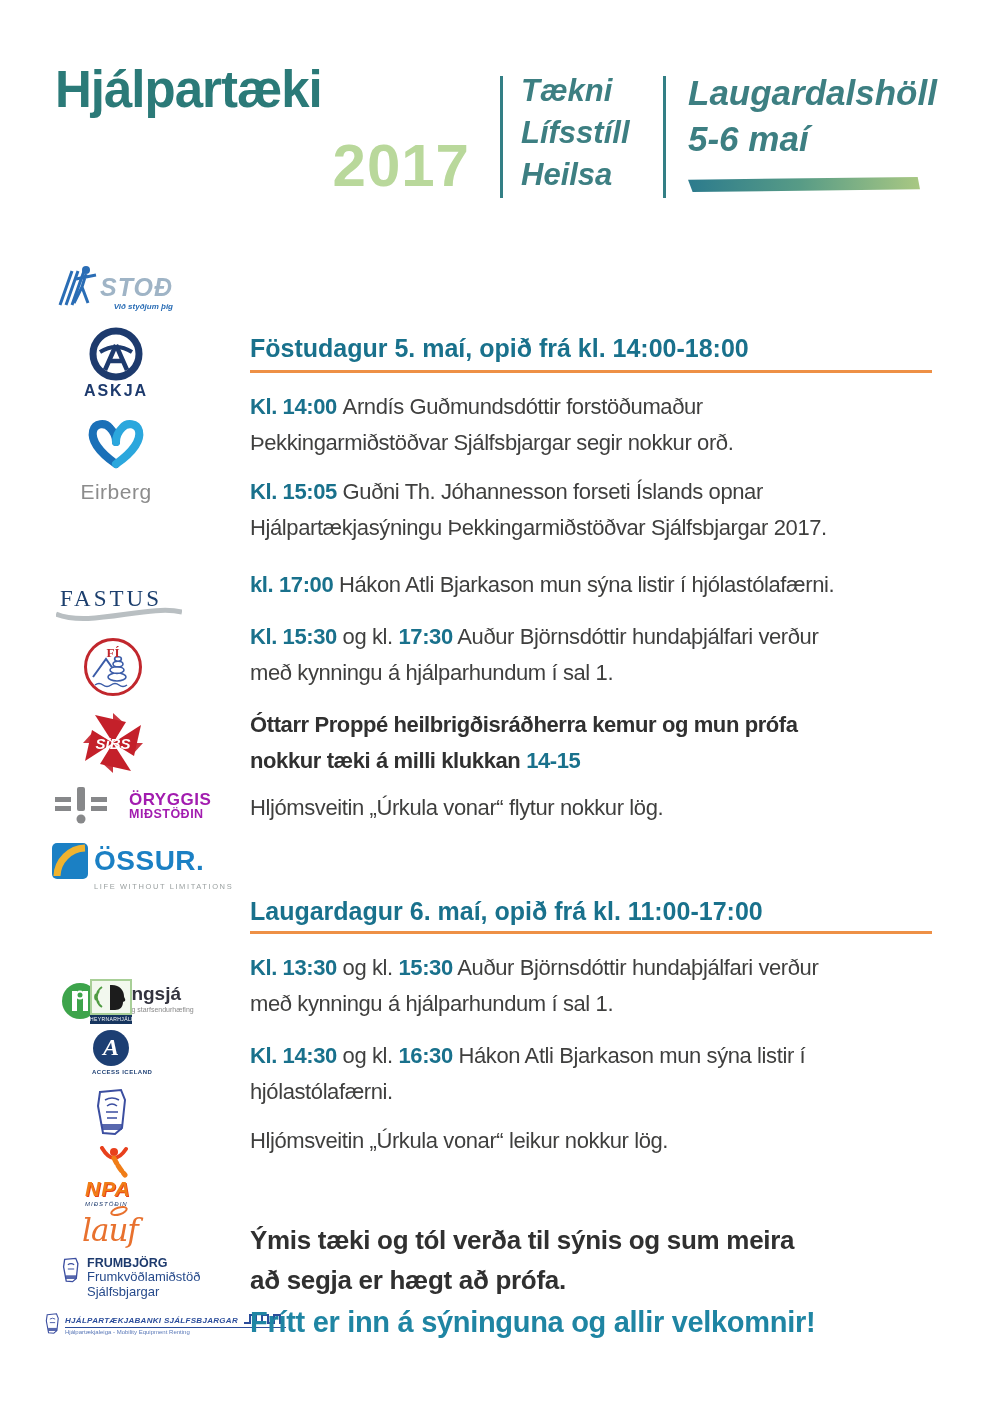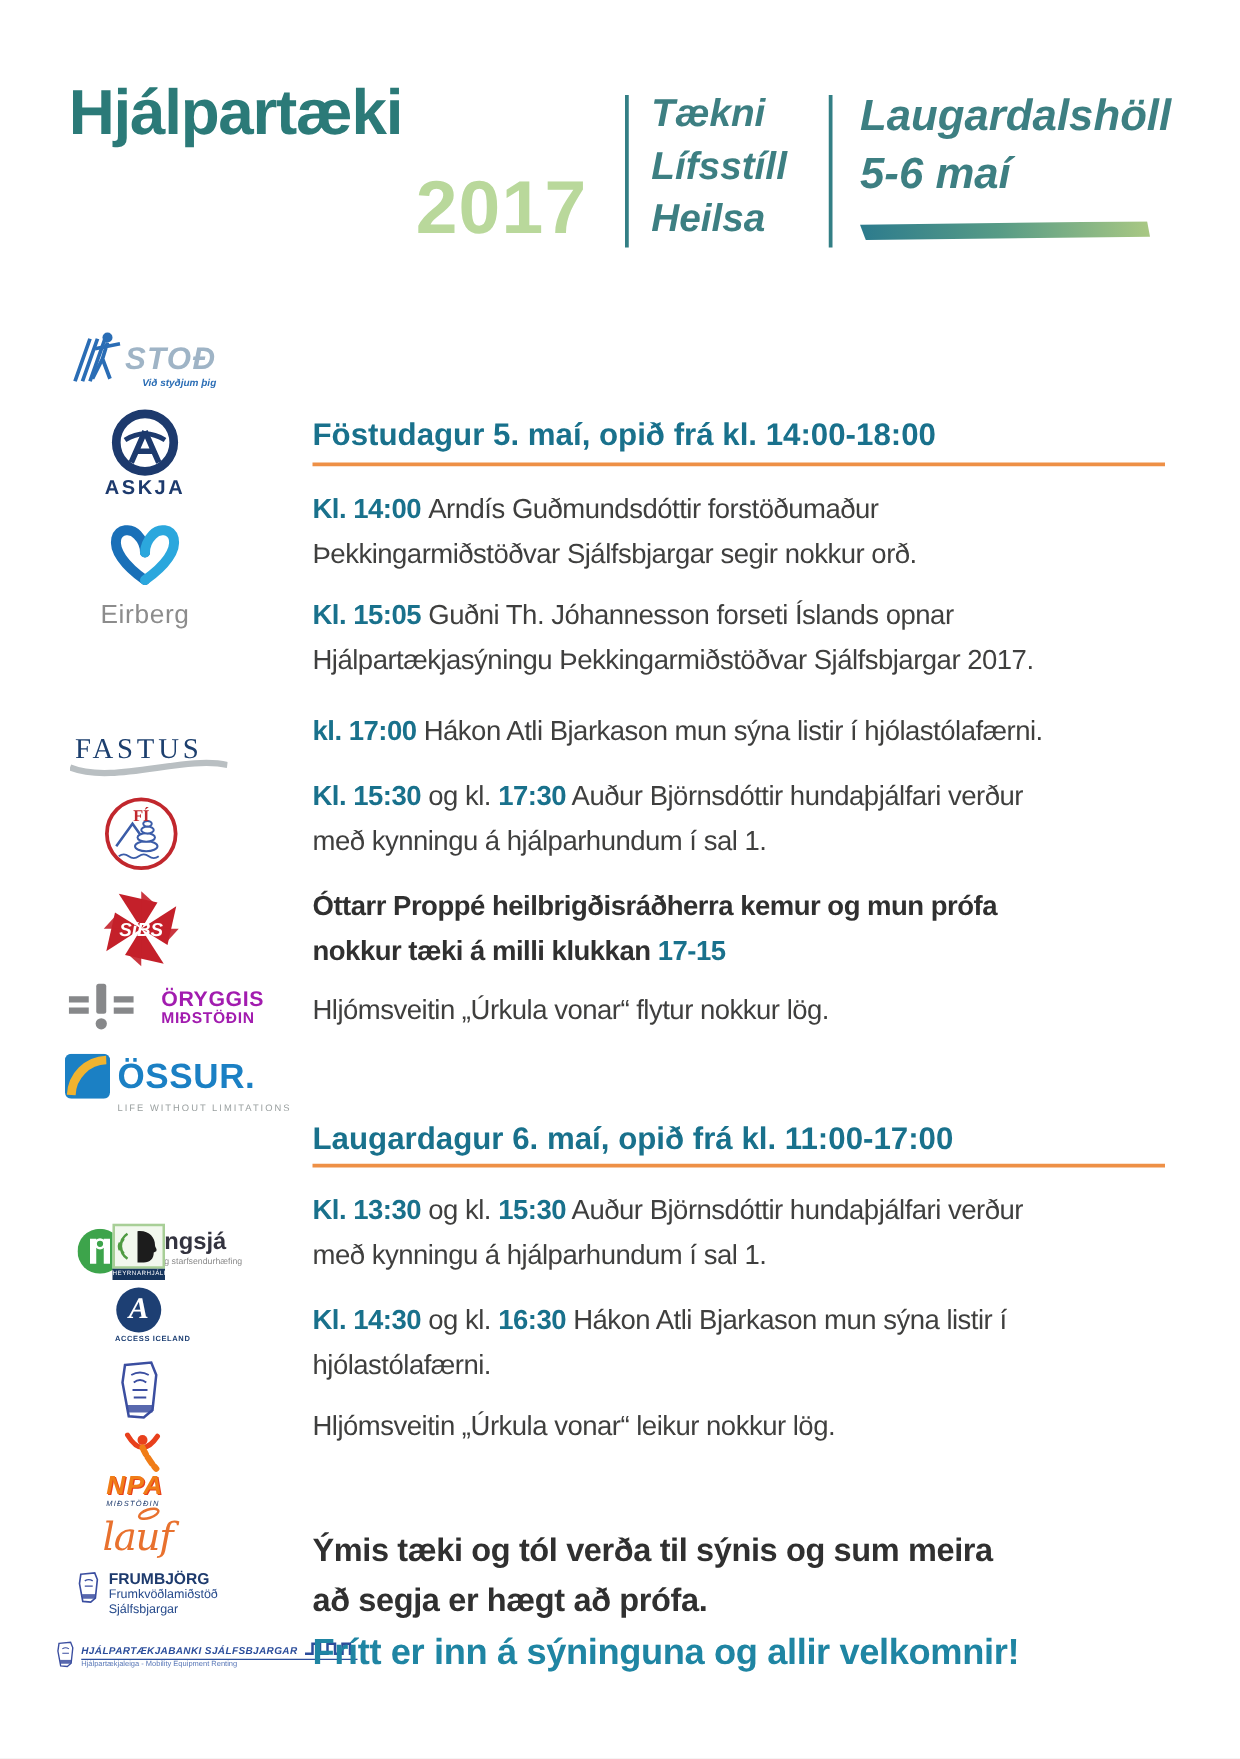--- a/index.html
+++ b/index.html
@@ -79,21 +79,21 @@
   .npa-label{font-size:21px;font-weight:bold;font-style:italic;color:#f07d17;line-height:1;
     text-shadow:1px 1px 0 #e8401c;letter-spacing:1px;}
   .npa-tag{font-size:6px;font-style:italic;color:#1d3a6d;letter-spacing:1px;margin-top:2px;}
   .lg-lauf{left:82px;top:1212px;position:absolute;}
   .lauf-text{font-family:"DejaVu Serif","Liberation Serif",serif;font-style:italic;font-size:31px;
     color:#e8712e;letter-spacing:-1px;}
   .lauf-leaf{position:absolute;left:28px;top:-7px;}
   .lg-frumbjorg{left:62px;top:1256px;display:flex;}
   .frum-txt{margin-left:7px;color:#264a8b;line-height:1.15;}
   .frum-l1{font-size:12.5px;font-weight:bold;color:#1d3a6d;}
-  .frum-l23{font-size:10px;}
+  .frum-l23{font-size:13px;}
   .lg-banki{left:45px;top:1312px;display:flex;align-items:flex-start;}
   .banki-txt{margin-left:5px;}
   .banki-row1{display:flex;align-items:flex-end;}
   .banki-l1{font-size:8px;font-weight:bold;font-style:italic;color:#2b4d9b;letter-spacing:0.3px;white-space:nowrap;}
   .banki-l2{font-size:6px;color:#5b79b8;border-top:1px solid #2b4d9b;margin-top:2px;padding-top:1px;white-space:nowrap;}
 </style>
 </head>
 <body>
 
 <div class="page">
@@ -291,21 +291,21 @@
   <div class="day-title" style="top:334px">Föstudagur 5. maí, opið frá kl. 14:00-18:00</div>
   <div class="rule" style="top:370px"></div>
   <p class="evt" style="top:389px"><span class="run-time">Kl. 14:00 </span><span class="run-text">Arndís Guðmundsdóttir forstöðumaður
 Þekkingarmiðstöðvar Sjálfsbjargar segir nokkur orð.</span></p>
   <p class="evt" style="top:474px"><span class="run-time">Kl. 15:05 </span><span class="run-text">Guðni Th. Jóhannesson forseti Íslands opnar
 Hjálpartækjasýningu Þekkingarmiðstöðvar Sjálfsbjargar 2017.</span></p>
   <p class="evt" style="top:567px"><span class="run-time">kl. 17:00 </span><span class="run-text">Hákon Atli Bjarkason mun sýna listir í hjólastólafærni.</span></p>
   <p class="evt" style="top:619px"><span class="run-time">Kl. 15:30</span><span class="run-text"> og kl. </span><span class="run-time">17:30</span><span class="run-text"> Auður Björnsdóttir hundaþjálfari verður
 með kynningu á hjálparhundum í sal 1.</span></p>
   <p class="evt" style="top:707px"><span class="run-strong">Óttarr Proppé heilbrigðisráðherra kemur og mun prófa
-nokkur tæki á milli klukkan </span><span class="run-time">17-15</span></p>
+nokkur tæki á milli klukkan </span><span class="run-time">14-15</span></p>
   <p class="evt" style="top:790px"><span class="run-text">Hljómsveitin „Úrkula vonar“ flytur nokkur lög.</span></p>
 
   <div class="day-title" style="top:897px">Laugardagur 6. maí, opið frá kl. 11:00-17:00</div>
   <div class="rule" style="top:931px"></div>
   <p class="evt" style="top:950px"><span class="run-time">Kl. 13:30</span><span class="run-text"> og kl. </span><span class="run-time">15:30</span><span class="run-text"> Auður Björnsdóttir hundaþjálfari verður
 með kynningu á hjálparhundum í sal 1.</span></p>
   <p class="evt" style="top:1038px"><span class="run-time">Kl. 14:30</span><span class="run-text"> og kl. </span><span class="run-time">16:30</span><span class="run-text"> Hákon Atli Bjarkason mun sýna listir í
 hjólastólafærni.</span></p>
   <p class="evt" style="top:1123px"><span class="run-text">Hljómsveitin „Úrkula vonar“ leikur nokkur lög.</span></p>
 

